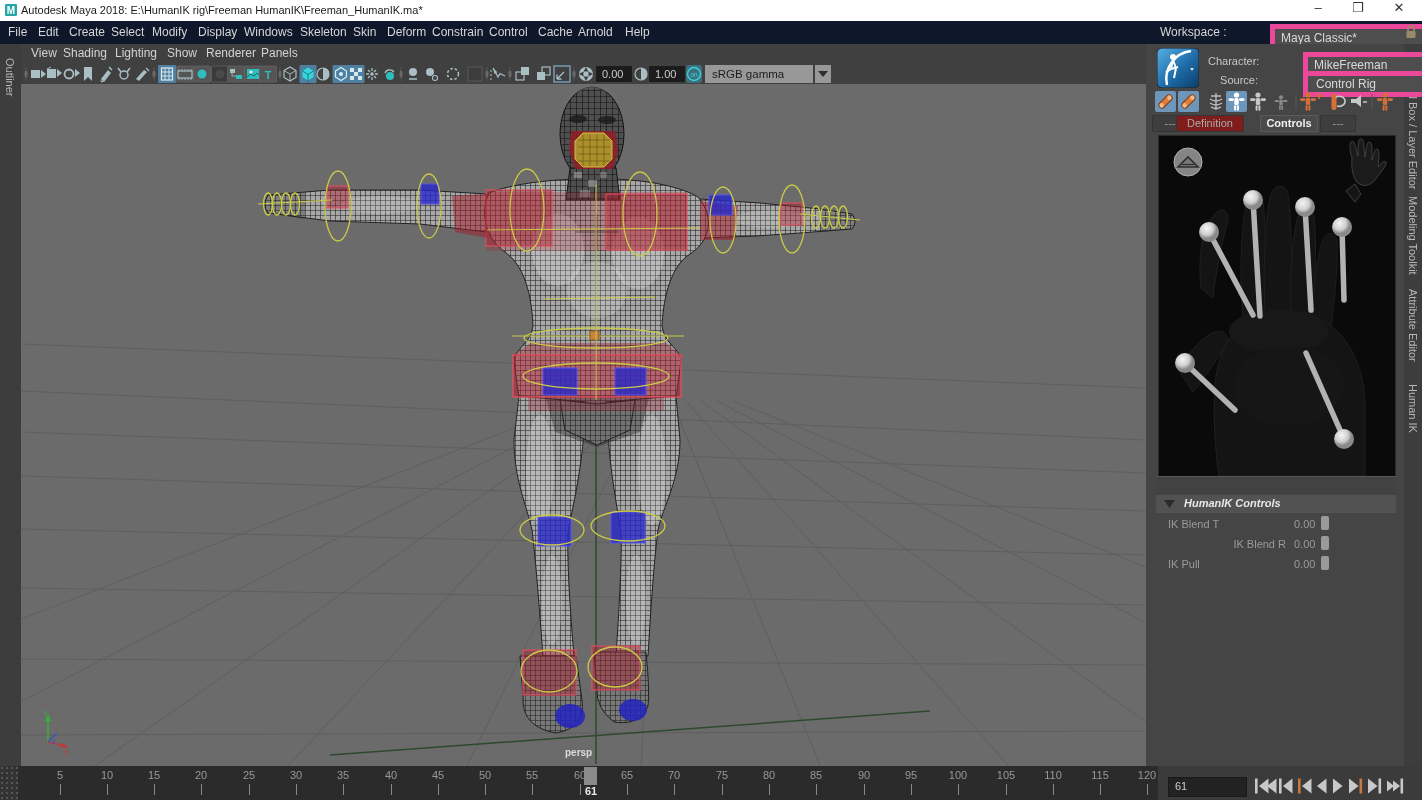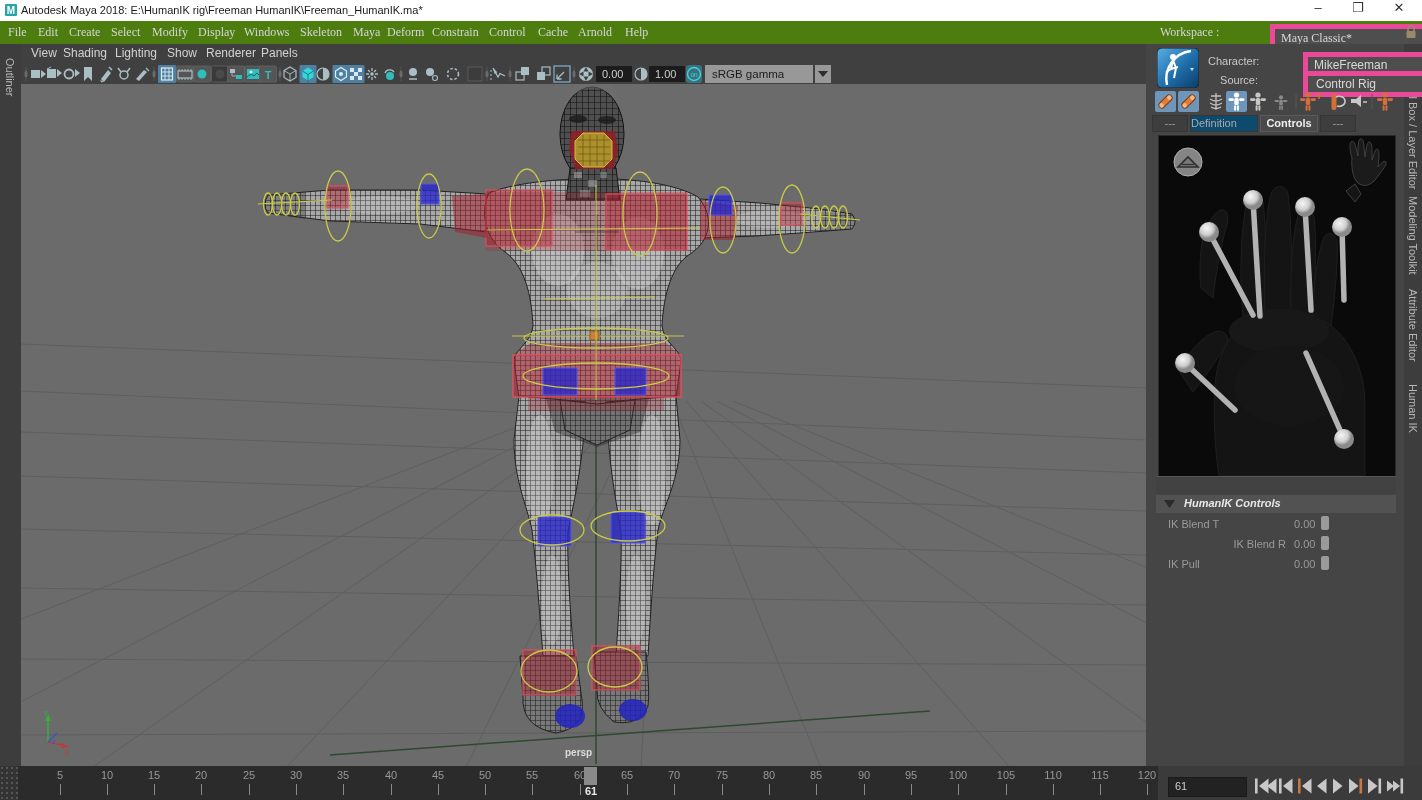--- a/index.html
+++ b/index.html
@@ -1,19 +1,19 @@
 <!DOCTYPE html>
 <html><head><meta charset="utf-8">
 <style>
   html,body{margin:0;padding:0;width:1422px;height:800px;overflow:hidden;background:#454545;
     font-family:"Liberation Sans",sans-serif;}
   .abs{position:absolute;}
   #titlebar{left:0;top:0;width:1422px;height:21px;background:#ffffff;color:#1a1a1a;font-size:11px;}
   #titlebar .tt{position:absolute;left:21px;top:4px;}
-  #menubar{left:0;top:21px;width:1422px;height:23px;background:#4d7c0f;color:#d6d6d6;font-size:12px;font-family:Liberation Serif, serif;}
+  #menubar{left:0;top:21px;width:1422px;height:23px;background:#0f172a;color:#d6d6d6;font-size:12px;}
   .menu{position:absolute;top:4px;}
   #leftstrip{left:0;top:44px;width:21px;height:722px;background:#3d3d3d;}
   #rightstrip{left:1404px;top:44px;width:18px;height:722px;background:#3d3d3d;}
   .vtext{position:absolute;color:#b8b8b8;font-size:11px;white-space:nowrap;transform:rotate(90deg);transform-origin:0 0;}
   #panelmenu{left:21px;top:44px;width:1125px;height:20px;background:#404040;color:#d2d2d2;font-size:12px;}
   #iconbar{left:21px;top:64px;width:1125px;height:20px;background:#404040;}
   #viewport{left:21px;top:84px;width:1125px;height:682px;background:#6b6b6b;}
   #rightpanel{left:1148px;top:44px;width:256px;height:722px;background:#454545;color:#c8c8c8;font-size:11px;}
   #timeline{left:0;top:766px;width:1422px;height:34px;background:#2b2b2b;}
   #playarea{position:absolute;left:1158px;top:0;width:264px;height:34px;background:#3b3b3b;}
@@ -36,21 +36,21 @@
 </div>
 <div class="abs" id="menubar">
   <span class="menu" style="left:8px">File</span>
   <span class="menu" style="left:38px">Edit</span>
   <span class="menu" style="left:69px">Create</span>
   <span class="menu" style="left:111px">Select</span>
   <span class="menu" style="left:152px">Modify</span>
   <span class="menu" style="left:198px">Display</span>
   <span class="menu" style="left:244px">Windows</span>
   <span class="menu" style="left:300px">Skeleton</span>
-  <span class="menu" style="left:353px">Maya</span>
+  <span class="menu" style="left:353px">Skin</span>
   <span class="menu" style="left:387px">Deform</span>
   <span class="menu" style="left:432px">Constrain</span>
   <span class="menu" style="left:489px">Control</span>
   <span class="menu" style="left:538px">Cache</span>
   <span class="menu" style="left:578px">Arnold</span>
   <span class="menu" style="left:625px">Help</span>
   <span class="menu" style="left:1160px">Workspace :</span>
   <div class="ddown" style="left:1228px;top:3px;width:168px;height:16px;">
       <span style="position:absolute;left:6px;top:2px">Maya Classic*</span>
       <div class="ddarrow" style="top:5px"></div>
@@ -442,21 +442,21 @@
         <circle cx="0" cy="-6.5" r="2.6"></circle>
         <rect x="-2.2" y="-3.5" width="4.4" height="7" rx="1.5"></rect>
         <rect x="-8" y="-3.2" width="5.5" height="2.6" rx="1.3"></rect>
         <rect x="2.5" y="-3.2" width="5.5" height="2.6" rx="1.3"></rect>
         <rect x="-2.4" y="3.8" width="2" height="5.5" rx="1"></rect>
         <rect x="0.4" y="3.8" width="2" height="5.5" rx="1"></rect>
       </g>
     </svg>
 <div class="abs" style="left:4px;top:71px;width:248px;height:16px;">
 <div class="abs" style="left:0px;width:34px;height:15px;background:#3e3e3e;border:1px solid #353535;color:#9a9a9a;text-align:center;line-height:14px">---</div>
-<div class="abs" style="left:38px;width:66px;height:15px;background:#0c4a6e;border:1px solid #353535;color:#aaaaaa;line-height:14px">Definition</div>
+<div class="abs" style="left:24px;width:66px;height:15px;background:#7f1d1d;border:1px solid #353535;color:#aaaaaa;text-align:center;line-height:14px">Definition</div>
 <div class="abs" style="left:108px;width:56px;height:15px;background:#4a4a4a;border:1px solid #5a5a5a;color:#efefef;font-weight:bold;text-align:center;line-height:14px">Controls</div>
 <div class="abs" style="left:168px;width:34px;height:15px;background:#3e3e3e;border:1px solid #353535;color:#9a9a9a;text-align:center;line-height:14px">---</div>
 </div>
 <div class="abs" style="left:10px;top:91px;width:236px;height:340px;background:#0a0a0a;border:1px solid #2a2a2a"><svg width="236" height="340" viewBox="0 0 236 340">
 <defs>
           <radialGradient id="pb" cx="38%" cy="32%">
             <stop offset="0%" stop-color="#f5f5f5"></stop>
             <stop offset="65%" stop-color="#cfcfcf"></stop>
             <stop offset="100%" stop-color="#8a8a8a"></stop>
           </radialGradient>

